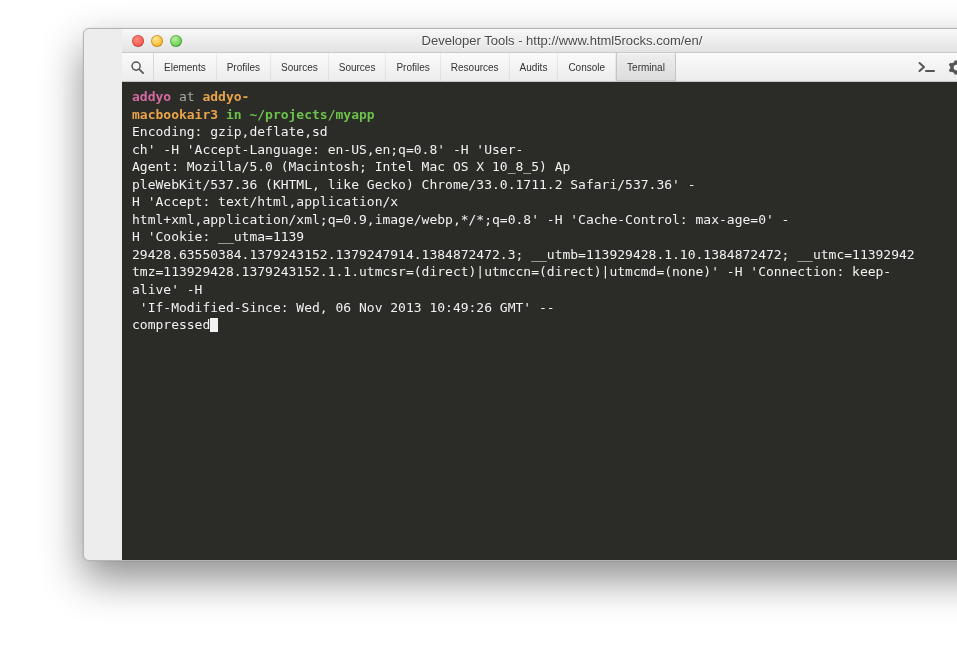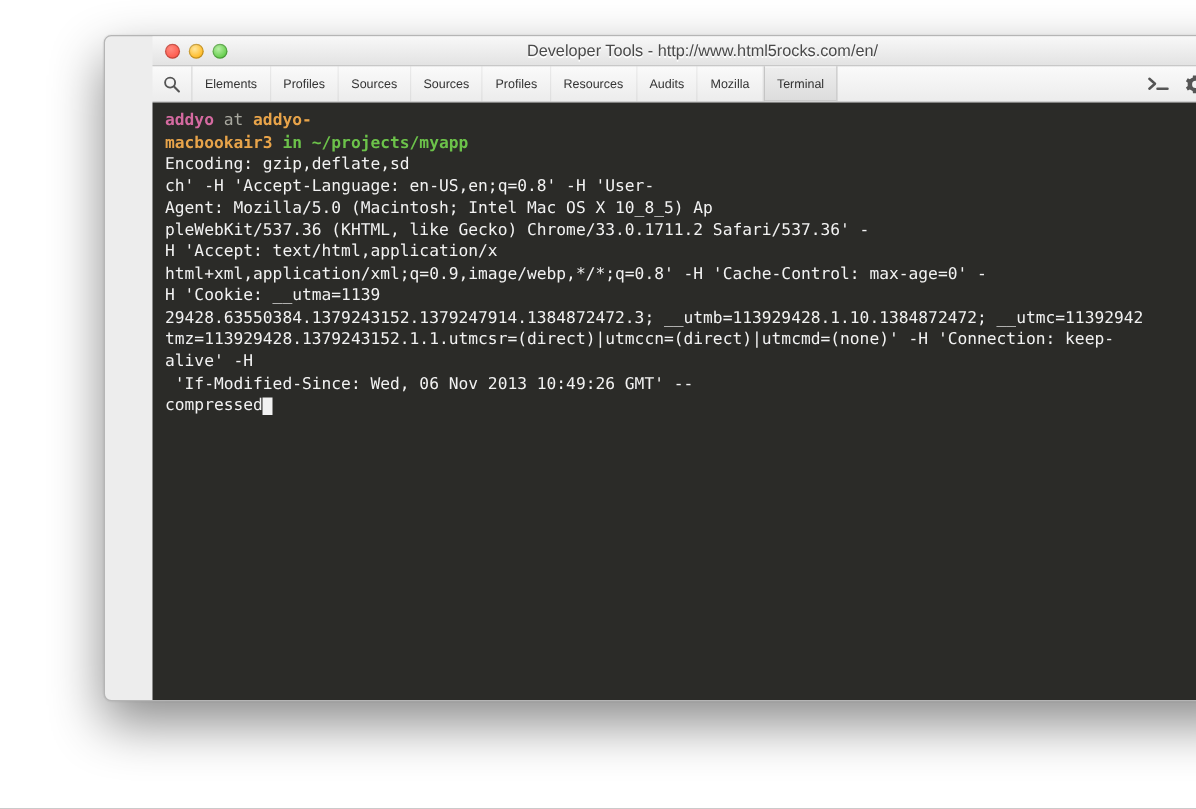--- a/index.html
+++ b/index.html
@@ -117,21 +117,21 @@
         <div class="tab">
           <span>Profiles</span>
         </div>
         <div class="tab">
           <span>Resources</span>
         </div>
         <div class="tab">
           <span>Audits</span>
         </div>
         <div class="tab">
-          <span>Mozilla</span>
+          <span>Console</span>
         </div>
         <div class="tab active">
           <span>Terminal</span>
         </div>
       </div>
     <div class="tb-actions">
       <span>
         <svg width="18" height="14" viewBox="0 0 18 14">
           <polyline points="1.5,3 6,7 1.5,11" fill="none" stroke="#555" stroke-width="2" stroke-linecap="round" stroke-linejoin="round"></polyline>
           <line x1="8" y1="11" x2="16" y2="11" stroke="#555" stroke-width="2" stroke-linecap="round"></line>

